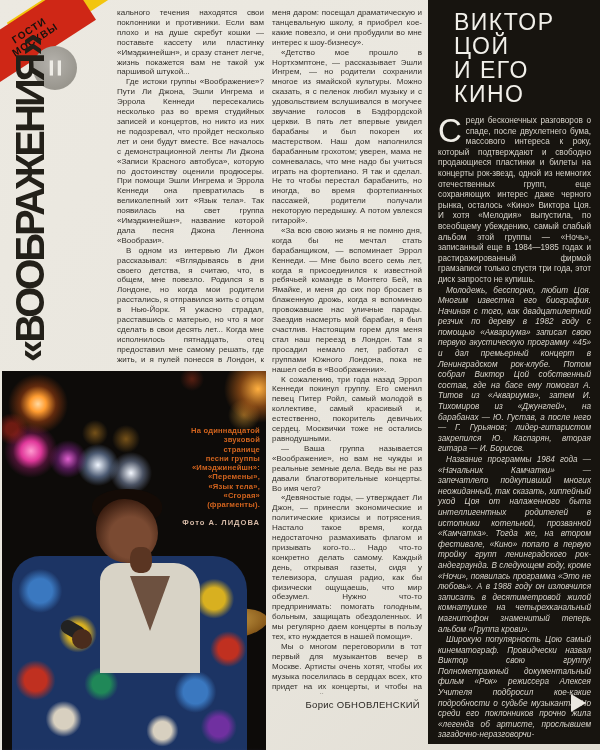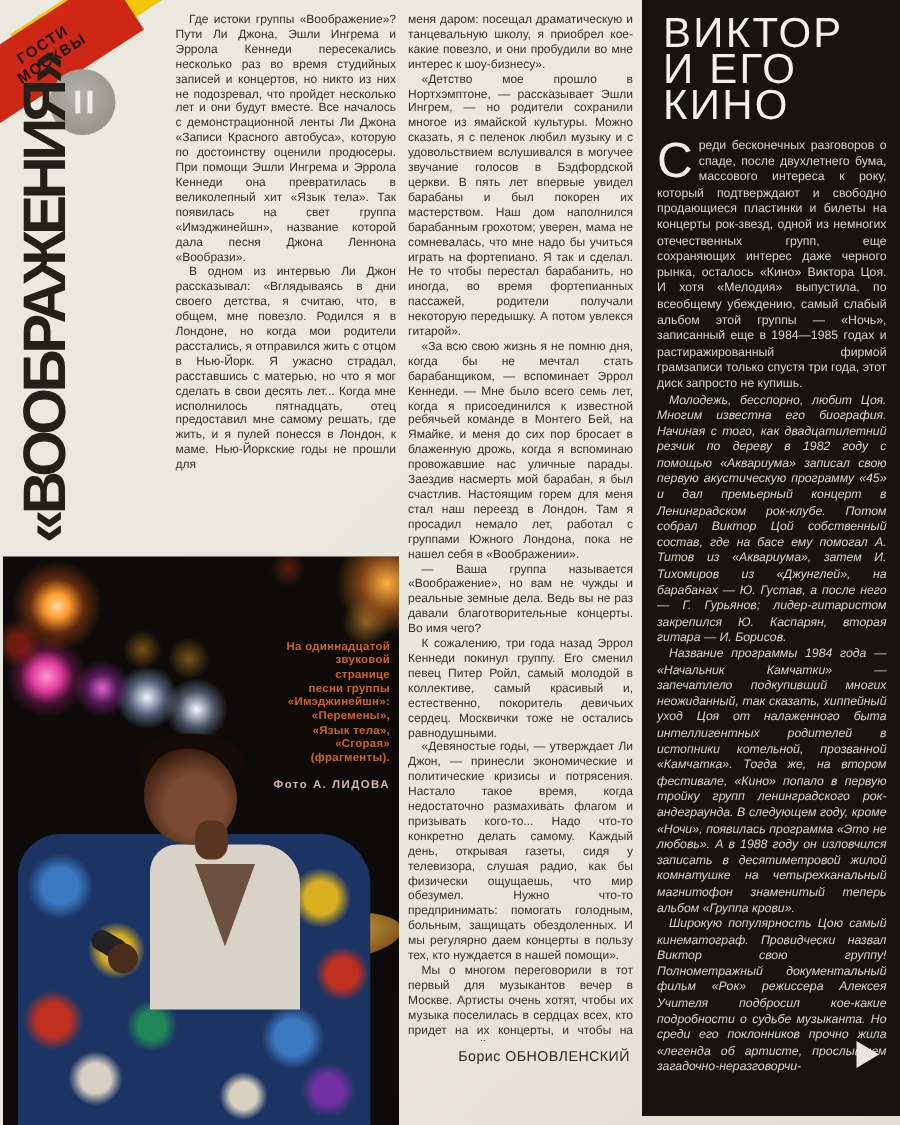--- a/index.html
+++ b/index.html
@@ -82,21 +82,21 @@
   .perf-hand{left:128px;top:176px;width:22px;height:26px;background:#5a3522;border-radius:40%;}
   .hand-mic{left:58px;top:252px;width:26px;height:14px;background:#222;border-radius:7px;transform:rotate(30deg);}
   .perf-hand2{left:70px;top:258px;width:20px;height:20px;background:#4a2c1c;border-radius:50%;}
   .photo-text{right:6px;top:55px;width:112px;text-align:right;position:absolute;}
   .photo-text div{position:static;}
   .cap-line{font-size:7.6px;font-weight:bold;line-height:9.3px;color:#d2641e;letter-spacing:.2px;}
   .credit{margin-top:8px;font-size:7.6px;font-weight:bold;color:#d4b9a6;letter-spacing:1px;}
   
   .dark{position:absolute;left:428px;top:0;width:172px;height:744px;background:#17140f;
     box-sizing:border-box;padding:10px 9px 0 10px;}
-  .dark h1{margin:0 0 10px 4px;font-size:28px;line-height:24px;font-weight:normal;
+  .dark h1{margin:0 0 10px 16px;font-size:23px;line-height:24px;font-weight:normal;
     color:#f2f0ea;letter-spacing:1.5px;}
   .dark h1 span{display:block;}
   .dark p{margin:0;font-size:8.2px;line-height:10.6px;color:#d9d5cc;text-align:justify;}
   .dark p.ind{text-indent:8px;font-style:italic;}
   .dropcap{float:left;font-size:33px;line-height:27px;padding:1px 4px 0 0;color:#f0ede6;}
   .arrow{position:absolute;right:14px;bottom:32px;width:0;height:0;
     border-left:15px solid #e9e6df;border-top:9px solid transparent;border-bottom:9px solid transparent;}
 </style>
 </head>
 <body>
@@ -111,30 +111,31 @@
     </div>
   </div>
 
   <div class="vt vt1">СВЕТЛЫЙ МИР</div>
   <div class="eq-circle">
     <span>=</span>
   </div>
   <div class="vt vt2">«ВООБРАЖЕНИЯ»</div>
 
   <div class="col col1">
+    <p>кального течения находятся свои поклонники и противники. Если вам плохо и на душе скребут кошки — поставьте кассету или пластинку «Имэджинейшн», и сразу станет легче, жизнь покажется вам не такой уж паршивой штукой...</p>
     <p class="ind">Где истоки группы «Воображение»? Пути Ли Джона, Эшли Ингрема и Эррола Кеннеди пересекались несколько раз во время студийных записей и концертов, но никто из них не подозревал, что пройдет несколько лет и они будут вместе. Все началось с демонстрационной ленты Ли Джона «Записи Красного автобуса», которую по достоинству оценили продюсеры. При помощи Эшли Ингрема и Эррола Кеннеди она превратилась в великолепный хит «Язык тела». Так появилась на свет группа «Имэджинейшн», название которой дала песня Джона Леннона «Вообрази».</p>
     <p class="ind">В одном из интервью Ли Джон рассказывал: «Вглядываясь в дни своего детства, я считаю, что, в общем, мне повезло. Родился я в Лондоне, но когда мои родители расстались, я отправился жить с отцом в Нью-Йорк. Я ужасно страдал, расставшись с матерью, но что я мог сделать в свои десять лет... Когда мне исполнилось пятнадцать, отец предоставил мне самому решать, где жить, и я пулей понесся в Лондон, к маме. Нью-Йоркские годы не прошли для</p>
   </div>
 
   <div class="col col2">
     <p>меня даром: посещал драматическую и танцевальную школу, я приобрел кое-какие повезло, и они пробудили во мне интерес к шоу-бизнесу».</p>
     <p class="ind">«Детство мое прошло в Нортхэмптоне, — рассказывает Эшли Ингрем, — но родители сохранили многое из ямайской культуры. Можно сказать, я с пеленок любил музыку и с удовольствием вслушивался в могучее звучание голосов в Бэдфордской церкви. В пять лет впервые увидел барабаны и был покорен их мастерством. Наш дом наполнился барабанным грохотом; уверен, мама не сомневалась, что мне надо бы учиться играть на фортепиано. Я так и сделал. Не то чтобы перестал барабанить, но иногда, во время фортепианных пассажей, родители получали некоторую передышку. А потом увлекся гитарой».</p>
     <p class="ind">«За всю свою жизнь я не помню дня, когда бы не мечтал стать барабанщиком, — вспоминает Эррол Кеннеди. — Мне было всего семь лет, когда я присоединился к известной ребячьей команде в Монтего Бей, на Ямайке, и меня до сих пор бросает в блаженную дрожь, когда я вспоминаю провожавшие нас уличные парады. Заездив насмерть мой барабан, я был счастлив. Настоящим горем для меня стал наш переезд в Лондон. Там я просадил немало лет, работал с группами Южного Лондона, пока не нашел себя в «Воображении».</p>
+    <p class="ind">К сожалению, три года назад Эррол Кеннеди покинул группу. Его сменил певец Питер Ройл, самый молодой в коллективе, самый красивый и, естественно, покоритель девичьих сердец. Москвички тоже не остались равнодушными.</p>
     <p class="ind">— Ваша группа называется «Воображение», но вам не чужды и реальные земные дела. Ведь вы не раз давали благотворительные концерты. Во имя чего?</p>
-    <p class="ind">К сожалению, три года назад Эррол Кеннеди покинул группу. Его сменил певец Питер Ройл, самый молодой в коллективе, самый красивый и, естественно, покоритель девичьих сердец. Москвички тоже не остались равнодушными.</p>
     <p class="ind">«Девяностые годы, — утверждает Ли Джон, — принесли экономические и политические кризисы и потрясения. Настало такое время, когда недостаточно размахивать флагом и призывать кого-то... Надо что-то конкретно делать самому. Каждый день, открывая газеты, сидя у телевизора, слушая радио, как бы физически ощущаешь, что мир обезумел. Нужно что-то предпринимать: помогать голодным, больным, защищать обездоленных. И мы регулярно даем концерты в пользу тех, кто нуждается в нашей помощи».</p>
     <p class="ind"><span>Мы о многом переговорили в тот первый для музыкантов вечер в Москве. Артисты очень хотят, чтобы их музыка поселилась в сердцах всех, кто придет на их концерты, и чтобы на душе у людей стало радостнее.</span> <span class="endmark">■</span></p>
   </div>
 
   <div class="byline">Борис ОБНОВЛЕНСКИЙ</div>
 
   <div class="photo">
     <div class="stand2"></div>
     <div class="stand1"></div>
     <div class="small-mic"></div>
@@ -161,20 +162,21 @@
       <div class="cap-line">«Язык тела»,</div>
       <div class="cap-line">«Сгорая»</div>
       <div class="cap-line">(фрагменты).</div>
       <div class="credit">Фото А. ЛИДОВА</div>
     </div>
   </div>
 
   <aside class="dark">
     <h1>
       <span>ВИКТОР</span>
+      <span>ЦОЙ</span>
       <span>И ЕГО КИНО</span>
     </h1>
     <p><span class="dropcap">С</span><span>реди бесконечных разговоров о спаде, после двухлетнего бума, массового интереса к року, который подтверждают и свободно продающиеся пластинки и билеты на концерты рок-звезд, одной из немногих отечественных групп, еще сохраняющих интерес даже черного рынка, осталось «Кино» Виктора Цоя. И хотя «Мелодия» выпустила, по всеобщему убеждению, самый слабый альбом этой группы — «Ночь», записанный еще в 1984—1985 годах и растиражированный фирмой грамзаписи только спустя три года, этот диск запросто не купишь.</span></p>
     <p class="ind">Молодежь, бесспорно, любит Цоя. Многим известна его биография. Начиная с того, как двадцатилетний резчик по дереву в 1982 году с помощью «Аквариума» записал свою первую акустическую программу «45» и дал премьерный концерт в Ленинградском рок-клубе. Потом собрал Виктор Цой собственный состав, где на басе ему помогал А. Титов из «Аквариума», затем И. Тихомиров из «Джунглей», на барабанах — Ю. Густав, а после него — Г. Гурьянов; лидер-гитаристом закрепился Ю. Каспарян, вторая гитара — И. Борисов.</p>
     <p class="ind">Название программы 1984 года — «Начальник Камчатки» — запечатлело подкупивший многих неожиданный, так сказать, хиппейный уход Цоя от налаженного быта интеллигентных родителей в истопники котельной, прозванной «Камчатка». Тогда же, на втором фестивале, «Кино» попало в первую тройку групп ленинградского рок-андеграунда. В следующем году, кроме «Ночи», появилась программа «Это не любовь». А в 1988 году он изловчился записать в десятиметровой жилой комнатушке на четырехканальный магнитофон знаменитый теперь альбом «Группа крови».</p>
     <p class="ind">Широкую популярность Цою самый кинематограф. Провидчески назвал Виктор свою группу! Полнометражный документальный фильм «Рок» режиссера Алексея Учителя подбросил кое-какие подробности о судьбе музыканта. Но среди его поклонников прочно жила «легенда об артисте, прослывшем загадочно-неразговорчи-</p>
     <div class="arrow"></div>
   </aside>
 
 </div>

